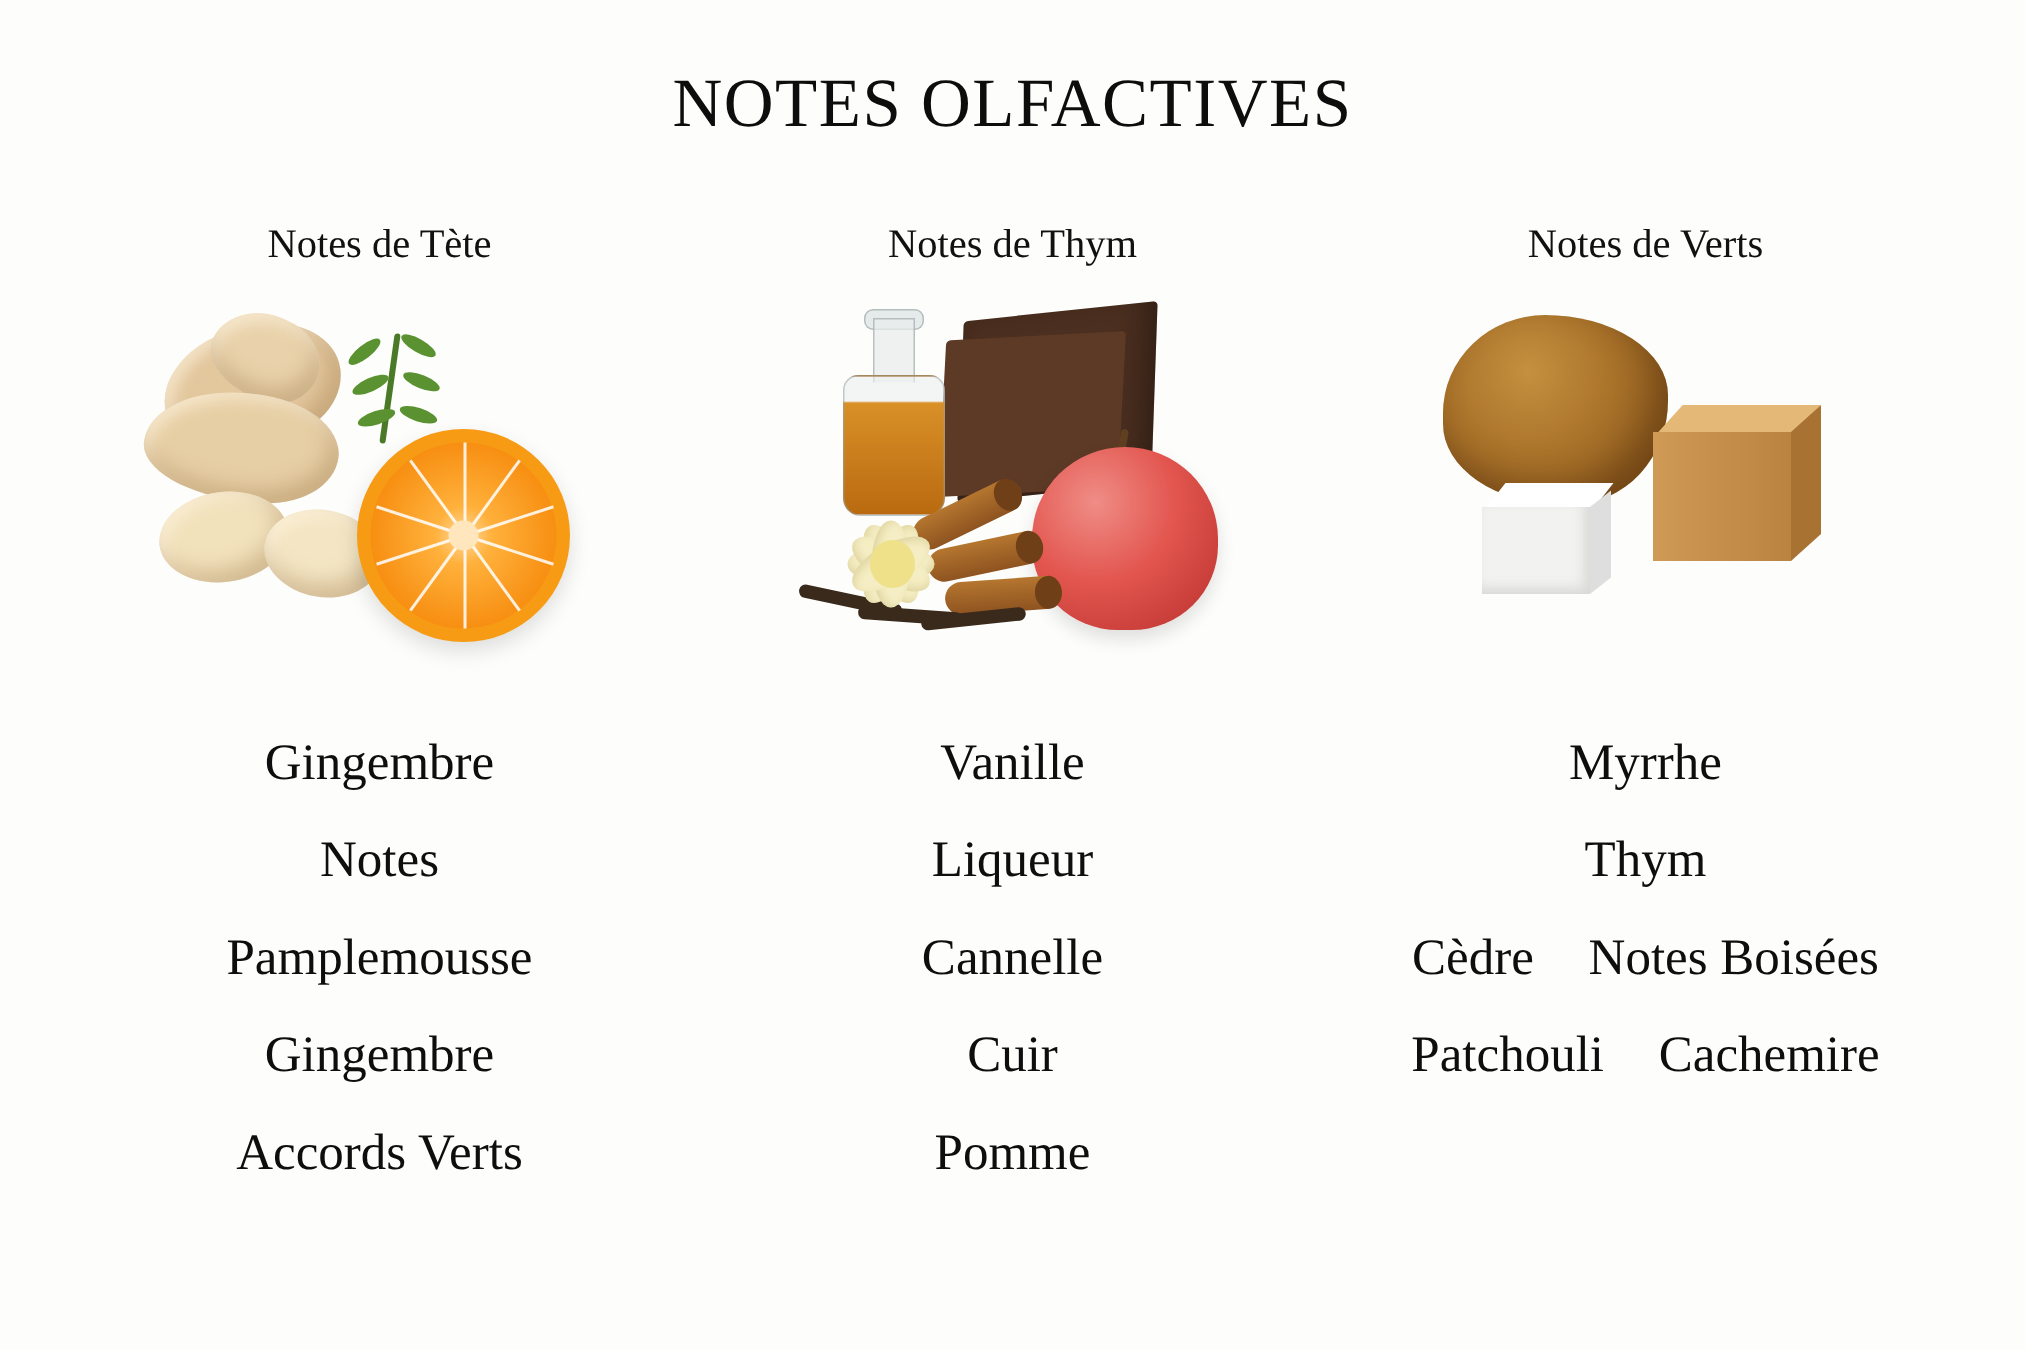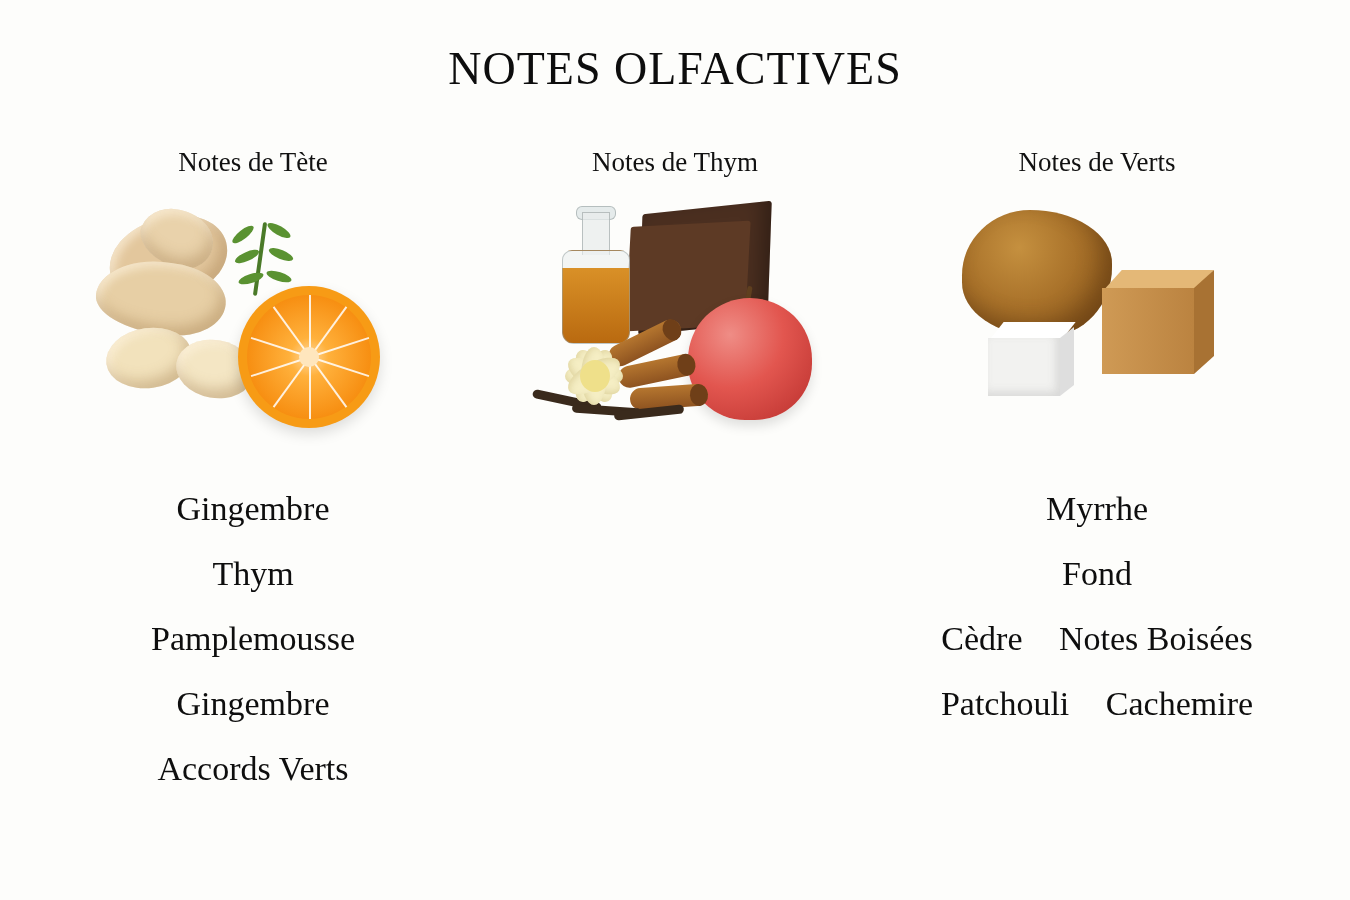--- a/index.html
+++ b/index.html
@@ -379,21 +379,21 @@
             <div class="orange-core"></div>
           </div>
         </div>
       </div>
 
       <div class="notes-list">
         <div class="note-line">
           <span class="note-item">Gingembre</span>
         </div>
         <div class="note-line">
-          <span class="note-item">Thym</span>
+          <span class="note-item">Notes</span>
         </div>
         <div class="note-line">
           <span class="note-item">Pamplemousse</span>
         </div>
         <div class="note-line">
           <span class="note-item">Gingembre</span>
         </div>
         <div class="note-line">
           <span class="note-item">Accords Verts</span>
         </div>
@@ -426,20 +426,37 @@
           <div class="petal" style="transform:rotate(0deg);"></div>
           <div class="petal" style="transform:rotate(60deg);"></div>
           <div class="petal" style="transform:rotate(120deg);"></div>
           <div class="petal" style="transform:rotate(30deg);"></div>
           <div class="petal" style="transform:rotate(90deg);"></div>
           <div class="petal" style="transform:rotate(150deg);"></div>
           <div class="flower-center"></div>
         </div>
       </div>
 
+      <div class="notes-list">
+        <div class="note-line">
+          <span class="note-item">Vanille</span>
+        </div>
+        <div class="note-line">
+          <span class="note-item">Liqueur</span>
+        </div>
+        <div class="note-line">
+          <span class="note-item">Cannelle</span>
+        </div>
+        <div class="note-line">
+          <span class="note-item">Cuir</span>
+        </div>
+        <div class="note-line">
+          <span class="note-item">Pomme</span>
+        </div>
+      </div>
     </div>
 
     <div class="column">
       <div class="col-title">Notes de Verts</div>
 
       <div class="illustration">
         <div class="myrrh"></div>
 
         <div class="cedar">
           <div class="cedar-top"></div>
@@ -452,21 +469,21 @@
           <div class="sugar-front"></div>
           <div class="sugar-side"></div>
         </div>
       </div>
 
       <div class="notes-list">
         <div class="note-line">
           <span class="note-item">Myrrhe</span>
         </div>
         <div class="note-line">
-          <span class="note-item">Fond</span>
+          <span class="note-item">Thym</span>
         </div>
         <div class="note-line">
           <span class="note-item">Cèdre</span>
           <span class="note-item">Notes Boisées</span>
         </div>
         <div class="note-line">
           <span class="note-item">Patchouli</span>
           <span class="note-item">Cachemire</span>
         </div>
       </div>

